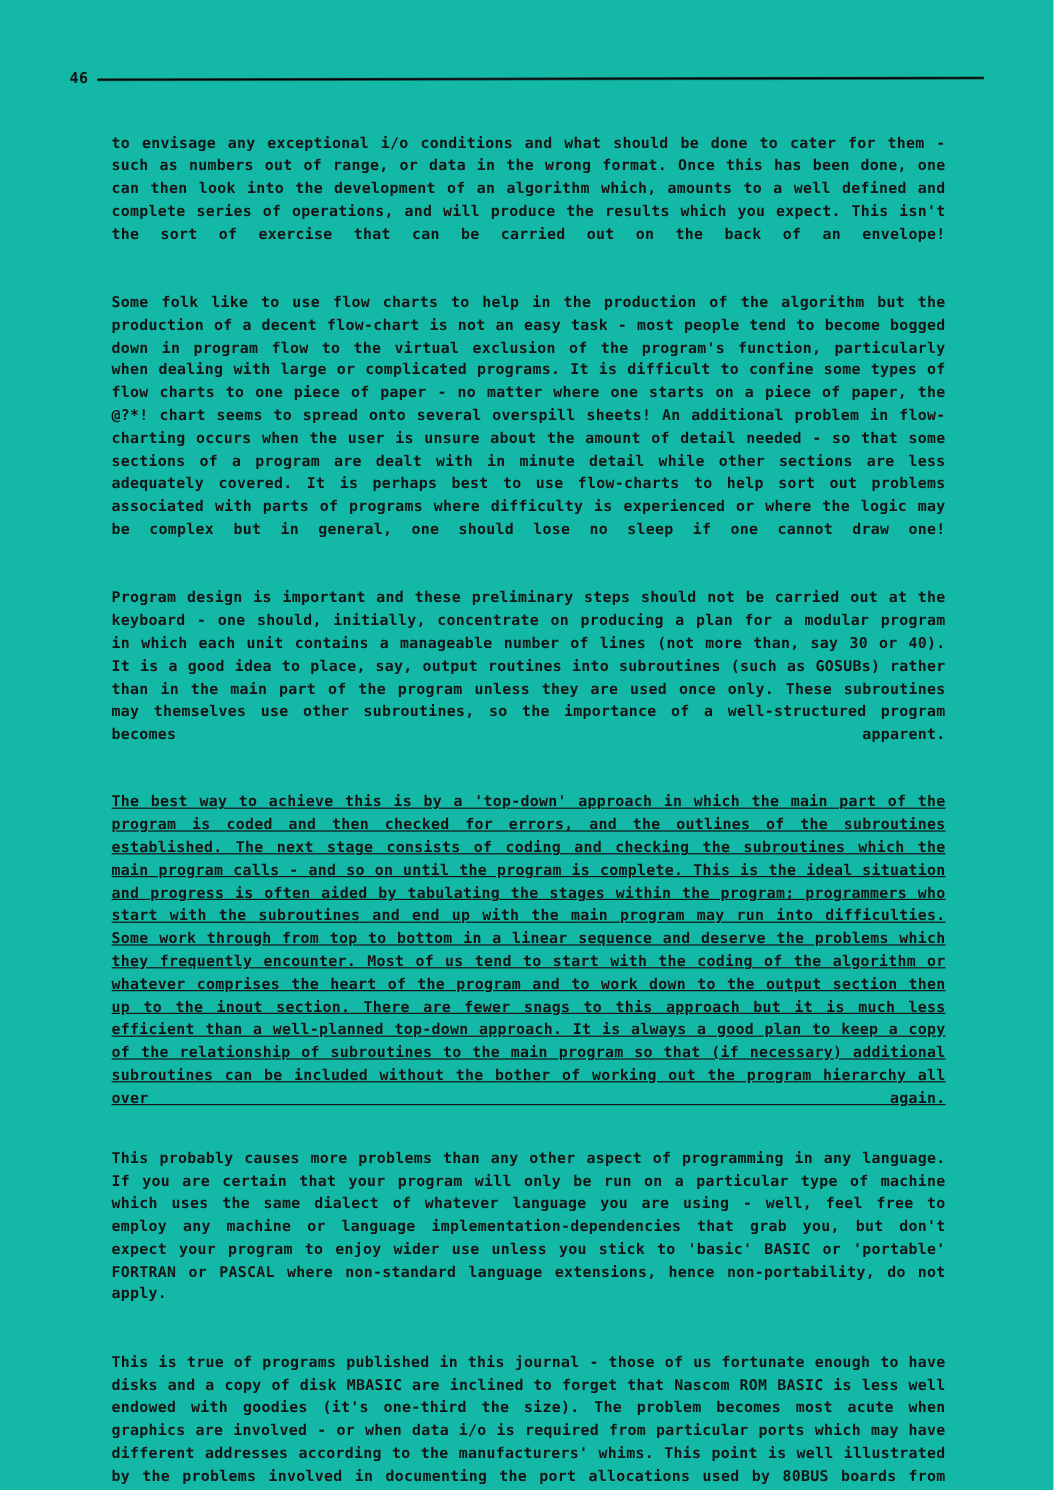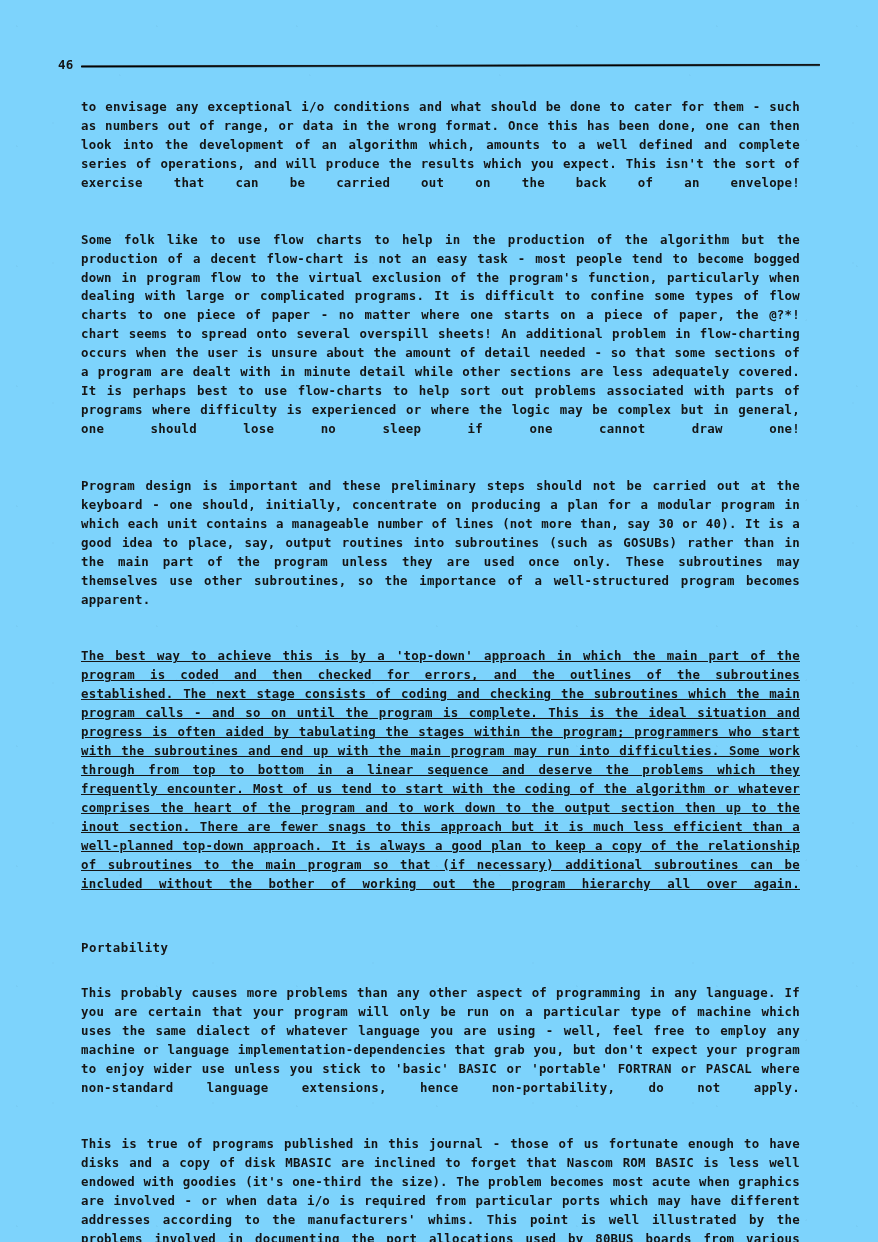--- a/index.html
+++ b/index.html
@@ -13,21 +13,21 @@
     height: 1242px;
     position: relative;
     overflow: hidden;
     font-family: "DejaVu Sans Mono", "Liberation Mono", monospace;
     color: #151515;
   }
 
   .page {
     position: absolute;
     inset: 0;
-    background: #7dd3fc;
+    background: #14b8a6;
   }
 
   
   .header {
     position: absolute;
     left: 58px;
     top: 56px;
     width: 762px;
     height: 20px;
     display: flex;
@@ -58,21 +58,21 @@
 
   
   .column {
     position: absolute;
     left: 81px;
     top: 98px;
     width: 719px;
   }
 
   p.para, h2.subhead {
-    margin: 0;
+    margin: 12px;
     font-size: 12.4px;
     line-height: 18.95px;
     letter-spacing: 0.02em;
     word-spacing: 0.04em;
     text-align: justify;
     text-justify: inter-word;
     font-weight: 700;
     -webkit-font-smoothing: none;
   }
 
@@ -131,21 +131,20 @@
   <div class="column">
 
     <p class="para">to envisage any exceptional i/o conditions and what should be done to cater for them - such as numbers out of range, or data in the wrong format.  Once this has been done, one can then look into the development of an algorithm which, amounts to a well defined and complete series of operations, and will produce the results which you expect.  This isn't the sort of exercise that can be carried out on the back of an envelope!</p>
 
     <p class="para">Some folk like to use flow charts to help in the production of the algorithm but the production of a decent flow-chart is not an easy task - most people tend to become bogged down in program flow to the virtual exclusion of the program's function, particularly when dealing with large or complicated programs.  It is difficult to confine some types of flow charts to one piece of paper - no matter where one starts on a piece of paper, the @?*! chart seems to spread onto several overspill sheets!  An additional problem in flow-charting occurs when the user is unsure about the amount of detail needed - so that some sections of a program are dealt with in minute detail while other sections are less adequately covered.  It is perhaps best to use flow-charts to help sort out problems associated with parts of programs where difficulty is experienced or where the logic may be complex but in general, one should lose no sleep if one cannot draw one!</p>
 
     <p class="para">Program design is important and these preliminary steps should not be carried out at the keyboard - one should, initially, concentrate on producing a plan for a modular program in which each unit contains a manageable number of lines (not more than, say 30 or 40).  It is a good idea to place, say, output routines into subroutines (such as GOSUBs) rather than in the main part of the program unless they are used once only.  These subroutines may themselves use other subroutines, so the importance of a well-structured program becomes apparent.</p>
 
     <p class="para tight">The best way to achieve this is by a 'top-down' approach in which the main part of the program is coded and then checked for errors, and the outlines of the subroutines established.  The next stage consists of coding and checking the subroutines which the main program calls - and so on until the program is complete.  This is the ideal situation and progress is often aided by tabulating the stages within the program; programmers who start with the subroutines and end up with the main program may run into difficulties.  Some work through from top to bottom in a linear sequence and deserve the problems which they frequently encounter.  Most of us tend to start with the coding of the algorithm or whatever comprises the heart of the program and to work down to the output section then up to the inout section.  There are fewer snags to this approach but it is much less efficient than a well-planned top-down approach.  It is always a good plan to keep a copy of the relationship of subroutines to the main program so that (if necessary) additional subroutines can be included without the bother of working out the program hierarchy all over again.</p>
 
-    <h2 class="subhead">Portability</h2>
 
     <p class="para">This probably causes more problems than any other aspect of programming in any language.  If you are certain that your program will only be run on a particular type of machine which uses the same dialect of whatever language you are using - well, feel free to employ any machine or language implementation-dependencies that grab you, but don't expect your program to enjoy wider use unless you stick to 'basic' BASIC or 'portable' FORTRAN or PASCAL where non-standard language extensions, hence non-portability, do not apply.</p>
 
     <p class="para">This is true of programs published in this journal - those of us fortunate enough to have disks and a copy of disk MBASIC are inclined to forget that Nascom ROM BASIC is less well endowed with goodies (it's one-third the size). The problem becomes most acute when graphics are involved - or when data i/o is required from particular ports which may have different addresses according to the manufacturers' whims.  This point is well illustrated by the problems involved in documenting the port allocations used by 80BUS boards from various manufacturers - some of whom were not very cooperative (the saga of which occupied the Editor of 80-Bus News in 1983).</p>
 
   </div>
 
   <div class="grain"></div>
 </div>
 

